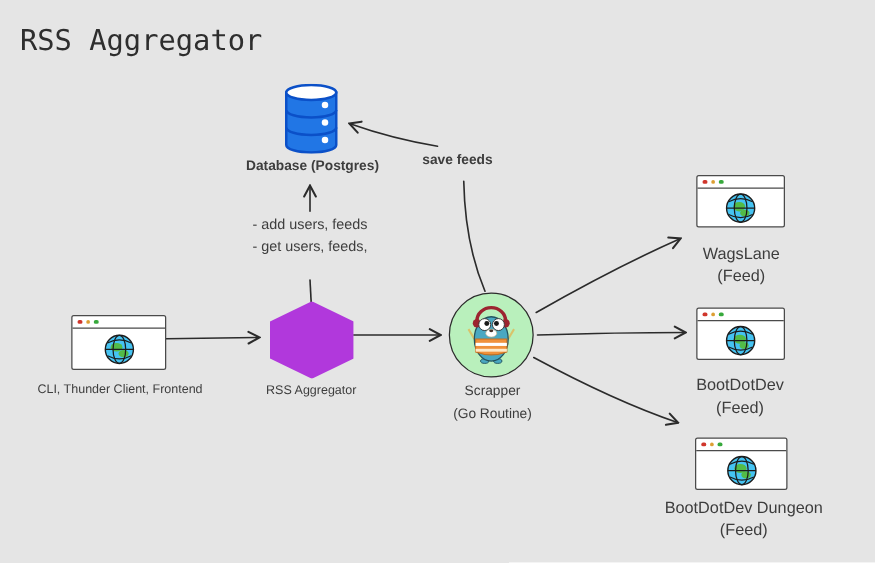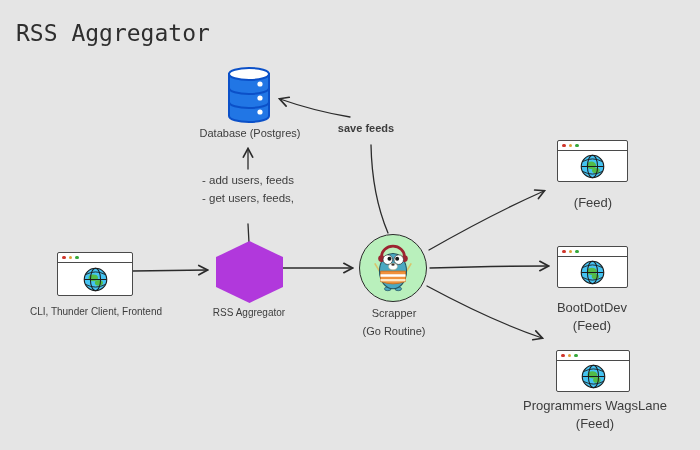--- a/index.html
+++ b/index.html
@@ -52,21 +52,21 @@
 
   <svg class="dbicon" viewBox="0 0 44 56">
     <path d="M2,7 v42 a20,6 0 0 0 40,0 v-42 z" fill="#2176e5" stroke="#0b50c8" stroke-width="2"></path>
     <path d="M2,21 a20,6 0 0 0 40,0" fill="none" stroke="#0b50c8" stroke-width="2"></path>
     <path d="M2,35 a20,6 0 0 0 40,0" fill="none" stroke="#0b50c8" stroke-width="2"></path>
     <ellipse cx="22" cy="7" rx="20" ry="6" fill="#ffffff" stroke="#0b50c8" stroke-width="2"></ellipse>
     <circle cx="33" cy="17" r="2.6" fill="#ffffff"></circle>
     <circle cx="33" cy="31" r="2.6" fill="#ffffff"></circle>
     <circle cx="33" cy="45" r="2.6" fill="#ffffff"></circle>
   </svg>
-  <div class="lbl f11" style="left:180px;top:124px;width:140px;">Database (Postgres)</div>
+  <div class="lbl f11" style="left:180px;top:124px;width:140px;font-weight:bold;">Database (Postgres)</div>
 
   <div class="lbl f115" style="left:177px;top:171px;width:142px;">
     <div>- add users, feeds</div>
     <div>- get users, feeds,</div>
   </div>
 
   <div class="lbl f11" style="left:330px;top:119px;width:72px;font-weight:bold;">save feeds</div>
 
   <div class="window" style="left:57px;top:252px;width:76px;height:44px;">
     <div class="titlebar">
@@ -129,20 +129,21 @@
         <ellipse cx="11" cy="11" rx="4.2" ry="3.4" fill="#53bb47"></ellipse>
         <ellipse cx="15" cy="15.5" rx="3.4" ry="2.4" fill="#53bb47"></ellipse>
         <ellipse cx="12" cy="12" rx="4.5" ry="10" fill="none" stroke="#1c1c1c" stroke-width="0.9"></ellipse>
         <line x1="2" y1="12" x2="22" y2="12" stroke="#1c1c1c" stroke-width="0.9"></line>
         <path d="M3.5,7.5 q8.5,-4.5 17,0" fill="none" stroke="#1c1c1c" stroke-width="0.8"></path>
         <path d="M3.5,16.5 q8.5,4.5 17,0" fill="none" stroke="#1c1c1c" stroke-width="0.8"></path>
       </svg>
     </div>
   </div>
   <div class="lbl f13" style="left:543px;top:194px;width:100px;">
+    <div>WagsLane</div>
     <div>(Feed)</div>
   </div>
 
   <div class="window" style="left:557px;top:246px;width:71px;height:42px;">
     <div class="titlebar">
       <span class="dot red"></span>
       <span class="dot yellow"></span>
       <span class="dot green"></span>
     </div>
     <div class="winbody">
@@ -174,17 +175,17 @@
         <ellipse cx="11" cy="10.5" rx="4.4" ry="3.2" fill="#53bb47"></ellipse>
         <ellipse cx="15" cy="15" rx="3.4" ry="2.6" fill="#53bb47"></ellipse>
         <ellipse cx="12" cy="12" rx="4.5" ry="10" fill="none" stroke="#1c1c1c" stroke-width="0.9"></ellipse>
         <line x1="2" y1="12" x2="22" y2="12" stroke="#1c1c1c" stroke-width="0.9"></line>
         <path d="M3.5,7.5 q8.5,-4.5 17,0" fill="none" stroke="#1c1c1c" stroke-width="0.8"></path>
         <path d="M3.5,16.5 q8.5,4.5 17,0" fill="none" stroke="#1c1c1c" stroke-width="0.8"></path>
       </svg>
     </div>
   </div>
   <div class="lbl f13" style="left:520px;top:397px;width:150px;">
-    <div>Programmers WagsLane</div>
+    <div>BootDotDev Dungeon</div>
     <div>(Feed)</div>
   </div>
 
 </div>
 
 </body></html>

